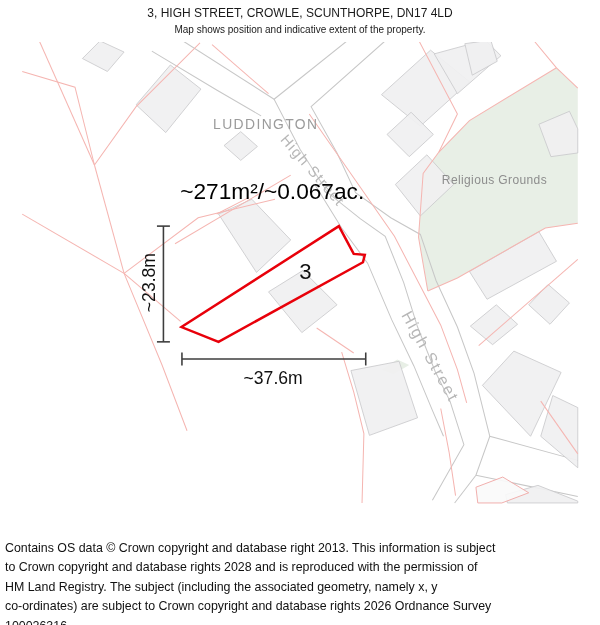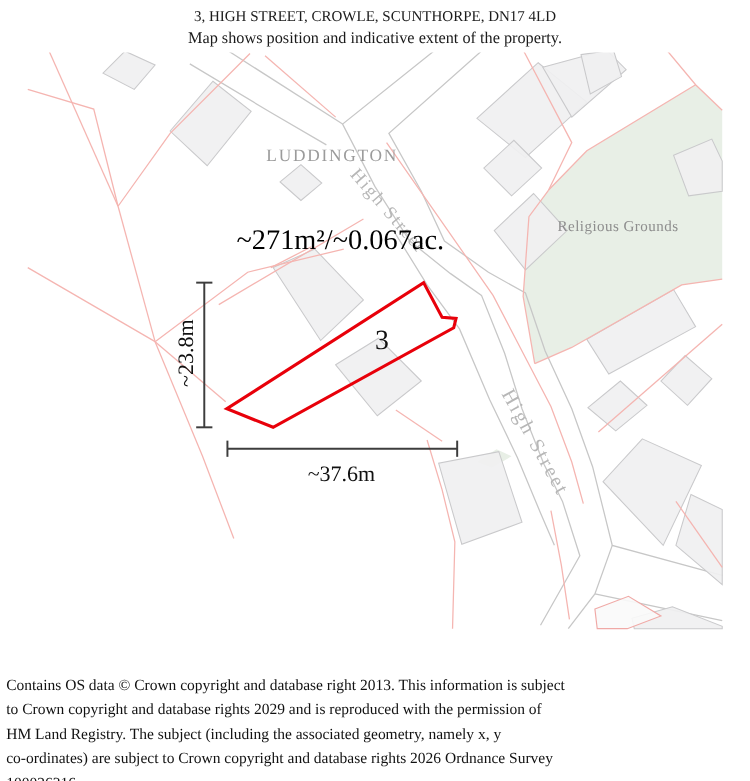--- a/index.html
+++ b/index.html
@@ -1,20 +1,20 @@
 <!DOCTYPE html>
 <html><head>
 <meta charset="utf-8">
 <style>
   html,body{margin:0;padding:0;background:#ffffff;}
   .screen{position:relative;width:600px;height:625px;background:#ffffff;overflow:hidden;
-          font-family:Liberation Serif, serif;}
+          font-family:Liberation Sans, sans-serif;}
   .header{position:absolute;top:0;left:0;right:0;height:42px;background:#ffffff;text-align:center;z-index:3;}
   .header .t1{margin:6px 0 0;font-size:12px;line-height:14px;color:#1a1a1a;}
-  .header .t2{margin:3px 0 0;font-size:13px;line-height:13px;color:#1a1a1a;}
+  .header .t2{margin:3px 0 0;font-size:10px;line-height:13px;color:#1a1a1a;}
   svg.map{position:absolute;top:40px;left:0;z-index:1;}
   .footer{position:absolute;top:536px;left:5px;width:592px;height:89px;background:#ffffff;z-index:3;
           font-size:12.4px;line-height:19.4px;color:#111111;padding-top:3px;}
   .footer div{white-space:nowrap;}
   
   .road{fill:none;stroke:#c7c7c7;stroke-width:1.1px;}
   .bld{fill:#f0f0f1;fill-opacity:.92;stroke:#c9c9cb;stroke-width:.9px;}
   .bld-pink{fill:#fafafa;fill-opacity:.9;stroke:#f0a9a6;stroke-width:1px;}
   .pink{fill:none;stroke:#f5b5b1;stroke-width:1.1px;}
   .plot{fill:none;stroke-width:2.7px;stroke-linejoin:miter;}
@@ -123,19 +123,19 @@
       <text class="lbl-rel" x="510" y="196" text-anchor="middle">Religious Grounds</text>
       <text class="lbl-area" x="270" y="212" text-anchor="middle">~271m²/~0.067ac.</text>
       <text class="lbl-num" x="306" y="298" text-anchor="middle">3</text>
       <text class="lbl-dim" transform="translate(143,302) rotate(-90)" text-anchor="middle">~23.8m</text>
       <text class="lbl-dim" x="271" y="412" text-anchor="middle">~37.6m</text>
     </g>
   </svg>
 
   <div class="footer">
     <div>Contains OS data © Crown copyright and database right 2013. This information is subject</div>
-    <div>to Crown copyright and database rights 2029 and is reproduced with the permission of</div>
+    <div>to Crown copyright and database rights 2028 and is reproduced with the permission of</div>
     <div>HM Land Registry. The subject (including the associated geometry, namely x, y</div>
     <div>co-ordinates) are subject to Crown copyright and database rights 2026 Ordnance Survey</div>
     <div>100026316.</div>
   </div>
 
 </div>
 
 </body></html>

